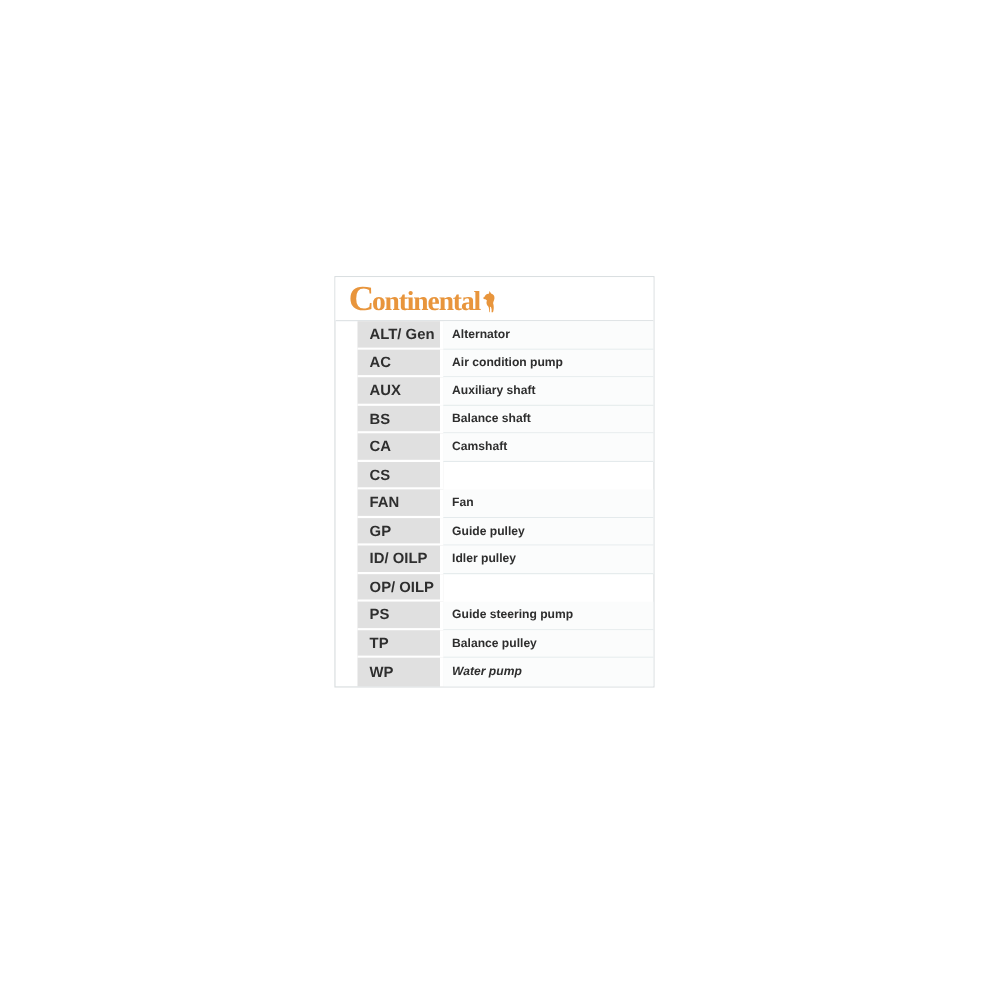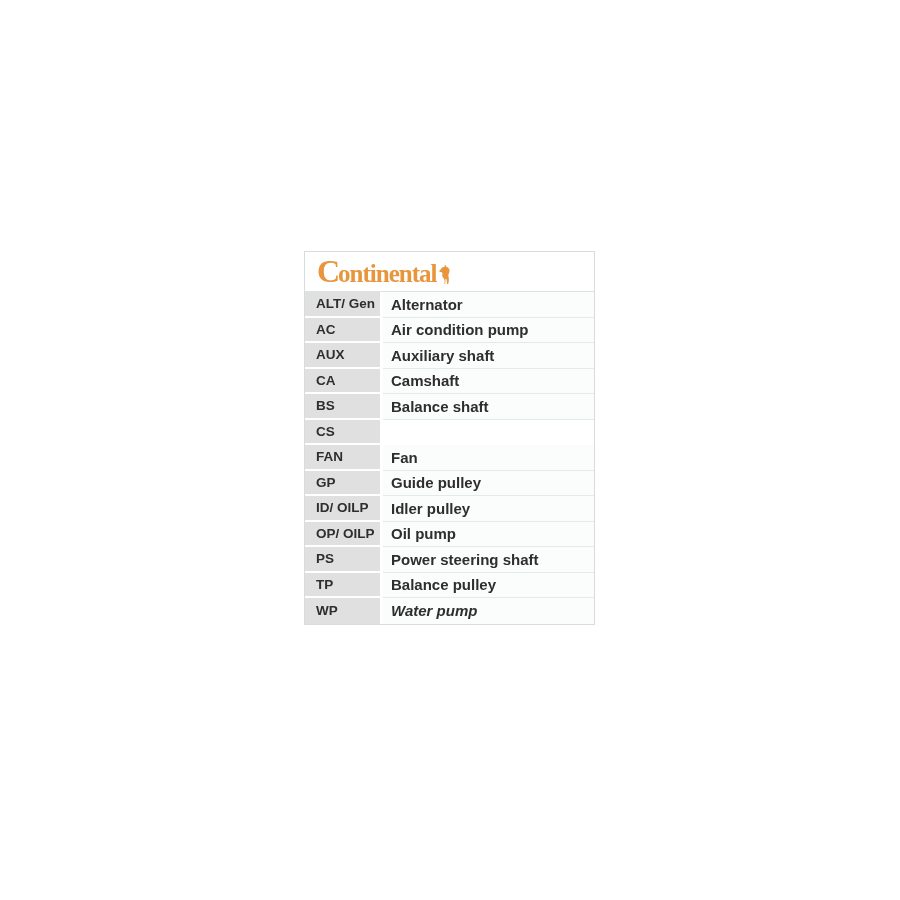--- a/index.html
+++ b/index.html
@@ -56,20 +56,21 @@
   }
   .horse {
     margin-left: 3px;
     position: relative;
     top: 3px;
   }
   .rows { display: block; }
   .row {
     display: flex;
     height: 25.5px;
+    margin-left: 20px;
   }
   .abbr {
     box-sizing: border-box;
     width: 78px;
     background: var(--abbr-bg, #e0e0e0);
     border-right: 3px solid #ffffff;
     border-bottom: 2px solid #ffffff;
     display: flex;
     align-items: center;
     padding-left: 11px;
@@ -79,21 +80,21 @@
     white-space: nowrap;
   }
   .desc {
     box-sizing: border-box;
     flex: 1;
     background: var(--desc-bg, #fbfcfc);
     border-bottom: 1px solid var(--border-row2, #e4eaec);
     display: flex;
     align-items: center;
     padding-left: 8px;
-    font-size: 15px;
+    font-size: 11px;
     font-weight: bold;
     color: var(--text, #2e2e2e);
     white-space: nowrap;
   }
   .row:last-child .abbr { border-bottom: none; }
   .row:last-child .desc { border-bottom: none; font-style: italic; }
 </style>
 </head>
 <body>
 
@@ -135,49 +136,48 @@
         </div>
         <div class="row">
           <div class="abbr">AC</div>
           <div class="desc">Air condition pump</div>
         </div>
         <div class="row">
           <div class="abbr">AUX</div>
           <div class="desc">Auxiliary shaft</div>
         </div>
         <div class="row">
+          <div class="abbr">BS</div>
+          <div class="desc">Balance shaft</div>
+        </div>
+        <div class="row">
           <div class="abbr">CA</div>
           <div class="desc">Camshaft</div>
-        </div>
-        <div class="row">
-          <div class="abbr">BS</div>
-          <div class="desc">Balance shaft</div>
         </div>
         <div class="row">
           <div class="abbr">CS</div>
         </div>
         <div class="row">
           <div class="abbr">FAN</div>
           <div class="desc">Fan</div>
         </div>
         <div class="row">
           <div class="abbr">GP</div>
           <div class="desc">Guide pulley</div>
         </div>
         <div class="row">
           <div class="abbr">ID/ OILP</div>
           <div class="desc">Idler pulley</div>
         </div>
         <div class="row">
           <div class="abbr">OP/ OILP</div>
-          <div class="desc">Oil pump</div>
         </div>
         <div class="row">
           <div class="abbr">PS</div>
-          <div class="desc">Power steering shaft</div>
+          <div class="desc">Guide steering pump</div>
         </div>
         <div class="row">
           <div class="abbr">TP</div>
           <div class="desc">Balance pulley</div>
         </div>
         <div class="row">
           <div class="abbr">WP</div>
           <div class="desc">Water pump</div>
         </div>
       </div>

